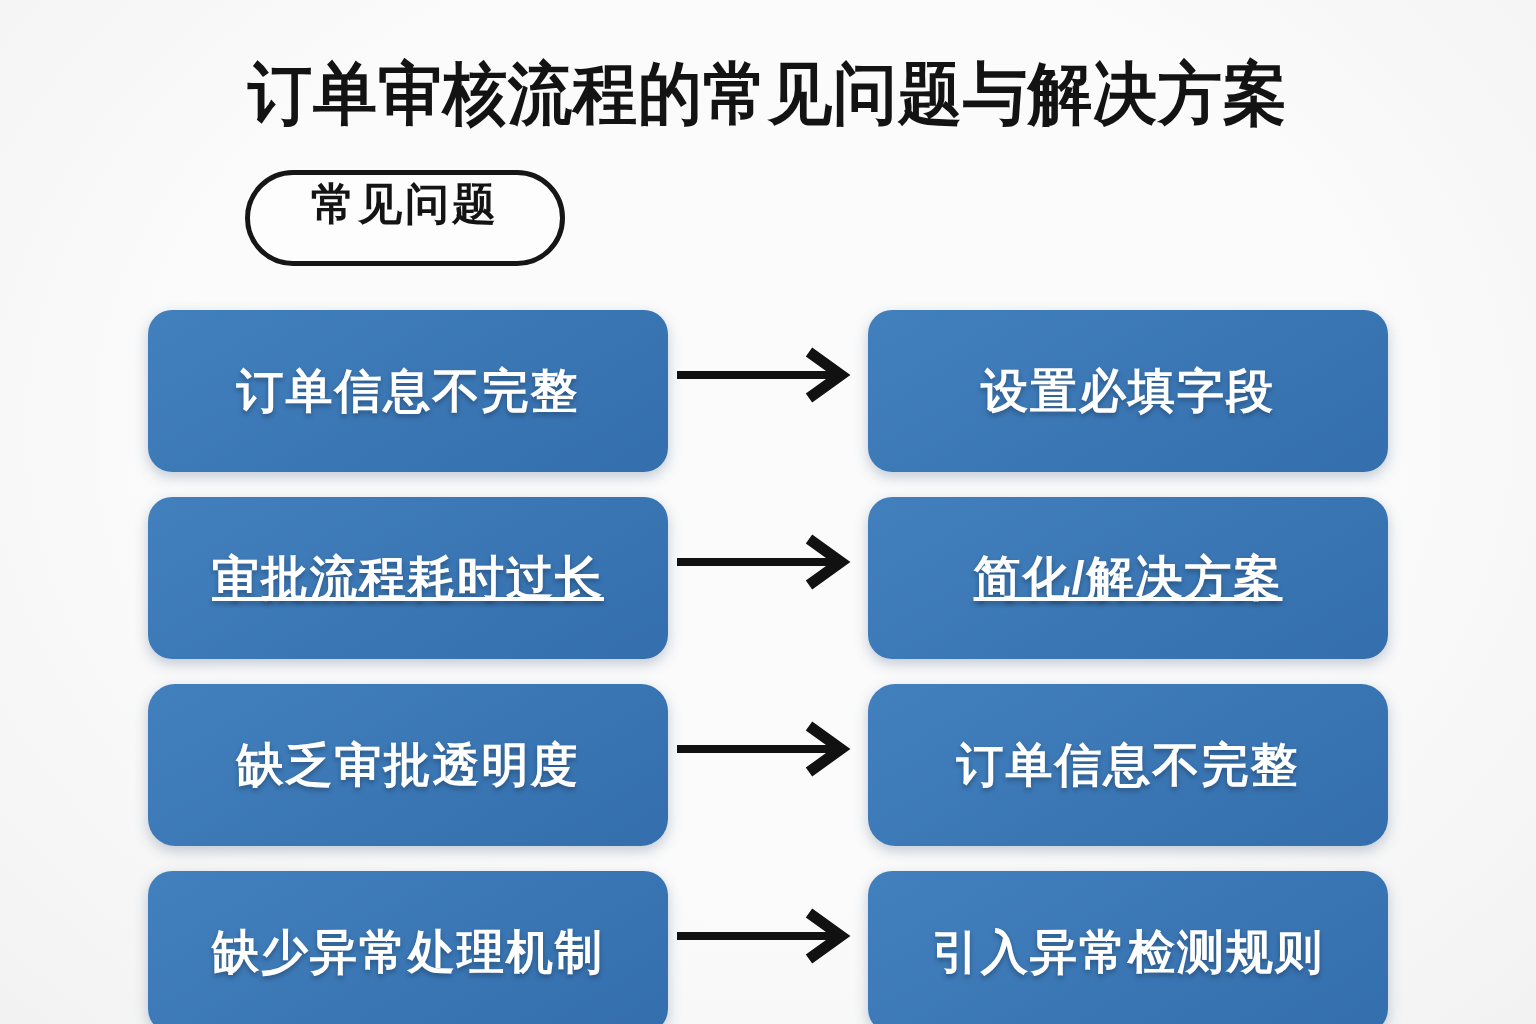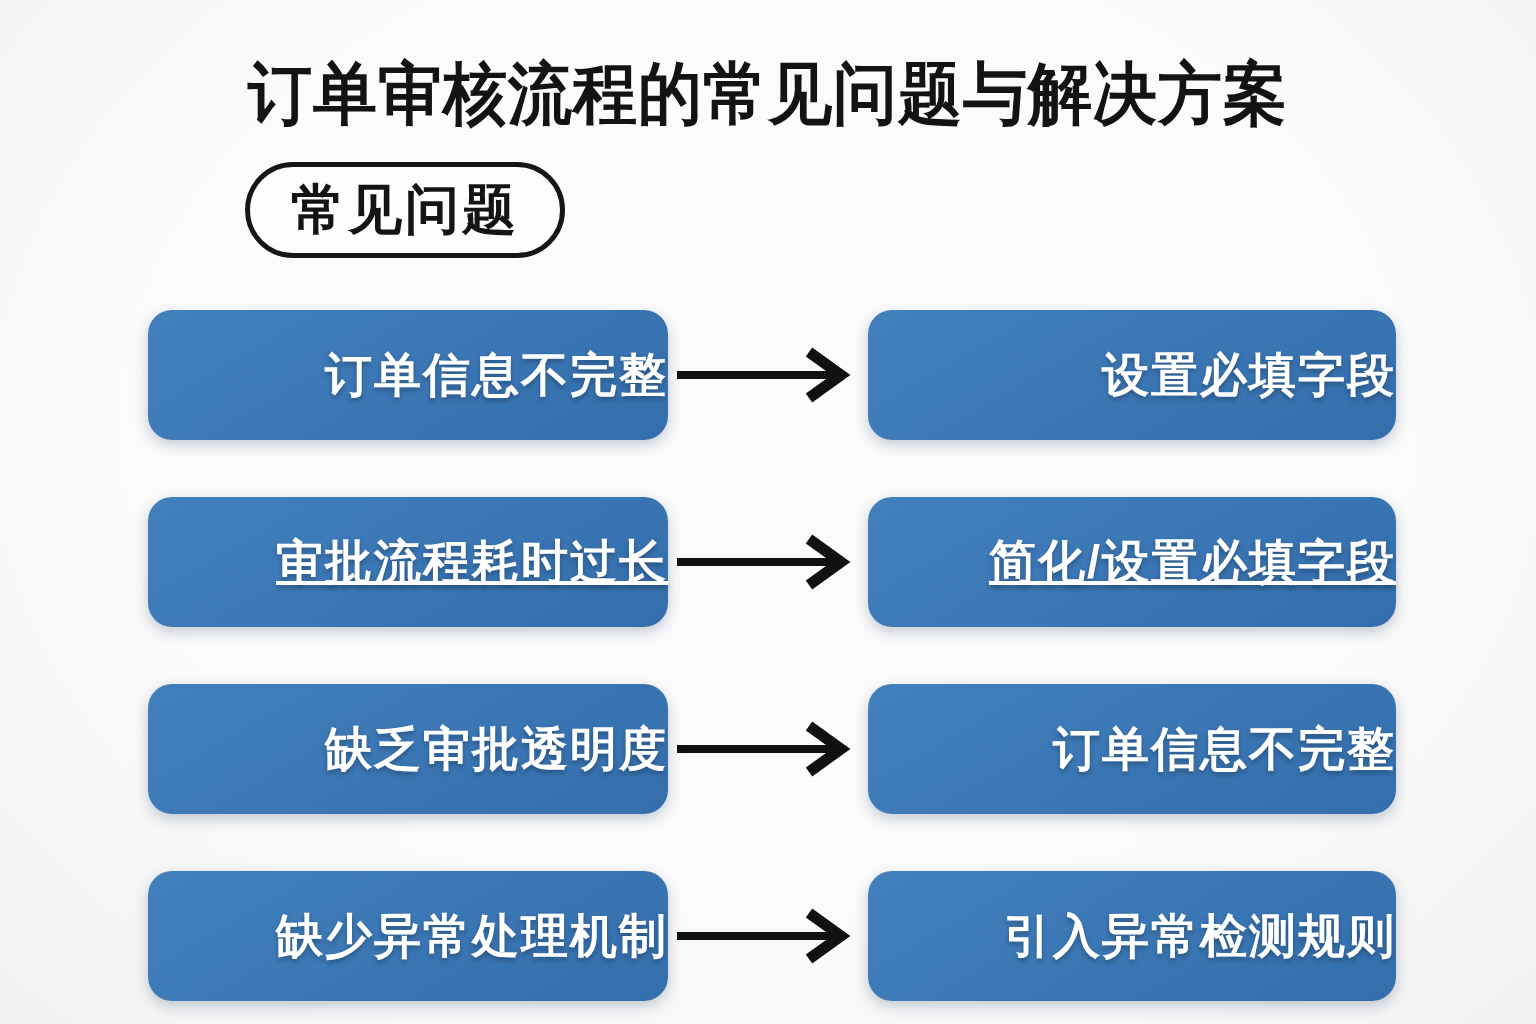--- a/index.html
+++ b/index.html
@@ -22,62 +22,61 @@
     font-weight: 900;
     color: #131313;
     letter-spacing: 1px;
     transform: scaleY(1.06);
     transform-origin: top center;
     white-space: nowrap;
   }
 
   .pill {
     position: absolute;
-    top: 162px;
+    top: 170px;
     width: 320px;
     height: 96px;
     box-sizing: border-box;
     background: #fdfdfd;
     border: 5px solid #161616;
     border-radius: 52px;
     display: flex;
-    align-items: center;
     justify-content: center;
-    font-size: 54px;
+    font-size: 44px;
     font-weight: 900;
     color: #141414;
     letter-spacing: 3px;
     white-space: nowrap;
   }
   .pill-left  { left: 245px; }
   .pill-right { left: 983px; }
 
   .box {
     position: absolute;
     width: 520px;
-    height: 130px;
+    height: 162px;
     border-radius: 24px;
     background: linear-gradient(150deg, #4280bd 0%, #3a76b4 55%, #346ead 100%);
     box-shadow: 0 5px 14px rgba(45, 75, 115, 0.28);
     display: flex;
     align-items: center;
-    justify-content: flex-end;
+    justify-content: center;
     color: #ffffff;
     font-size: 47px;
     font-weight: 800;
     letter-spacing: 2px;
     text-shadow: 0 3px 5px rgba(0, 0, 0, 0.28);
     white-space: nowrap;
   }
   .box-left  { left: 148px; }
-  .box-right { left: 868px; padding-left: 8px; }
+  .box-right { left: 868px; }
 
   .row0 { top: 310px; }
   .row1 { top: 497px; text-decoration: underline; }
-  .row2 { top: 684px; }
+  .row2 { top: 684px; border-radius: 27px; }
   .row3 { top: 871px; }
 
   .arrow {
     position: absolute;
     left: 671px;
     width: 192px;
     height: 64px;
   }
   .arrow0 { top: 343px; }
   .arrow1 { top: 530px; }
@@ -112,21 +111,21 @@
   <div class="box box-left row1">
     <span>审批流程耗时过长</span>
   </div>
   <div class="arrow arrow1">
     <svg width="192" height="64" viewBox="0 0 192 64" aria-hidden="true">
       <line x1="6" y1="32" x2="166" y2="32" stroke="#111111" stroke-width="8"></line>
       <polyline points="138,9 170,32 138,55" fill="none" stroke="#111111" stroke-width="11" stroke-linejoin="miter"></polyline>
     </svg>
   </div>
   <div class="box box-right row1">
-    <span>简化/设置必填字段</span>
+    <span>简化/解决方案</span>
   </div>
 
   <div class="box box-left row2">
     <span>缺乏审批透明度</span>
   </div>
   <div class="arrow arrow2">
     <svg width="192" height="64" viewBox="0 0 192 64" aria-hidden="true">
       <line x1="6" y1="32" x2="166" y2="32" stroke="#111111" stroke-width="8"></line>
       <polyline points="138,9 170,32 138,55" fill="none" stroke="#111111" stroke-width="11" stroke-linejoin="miter"></polyline>
     </svg>

